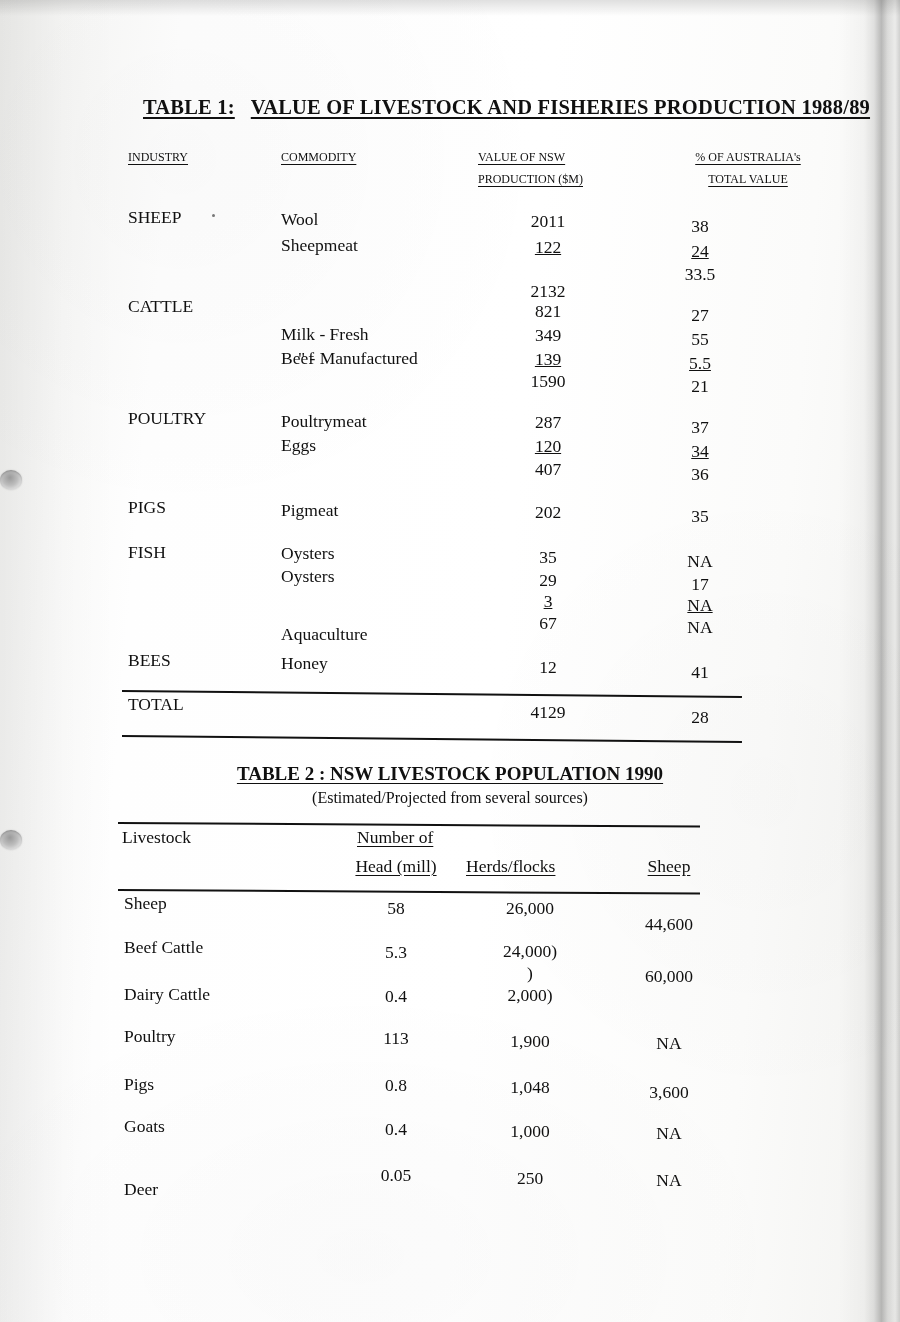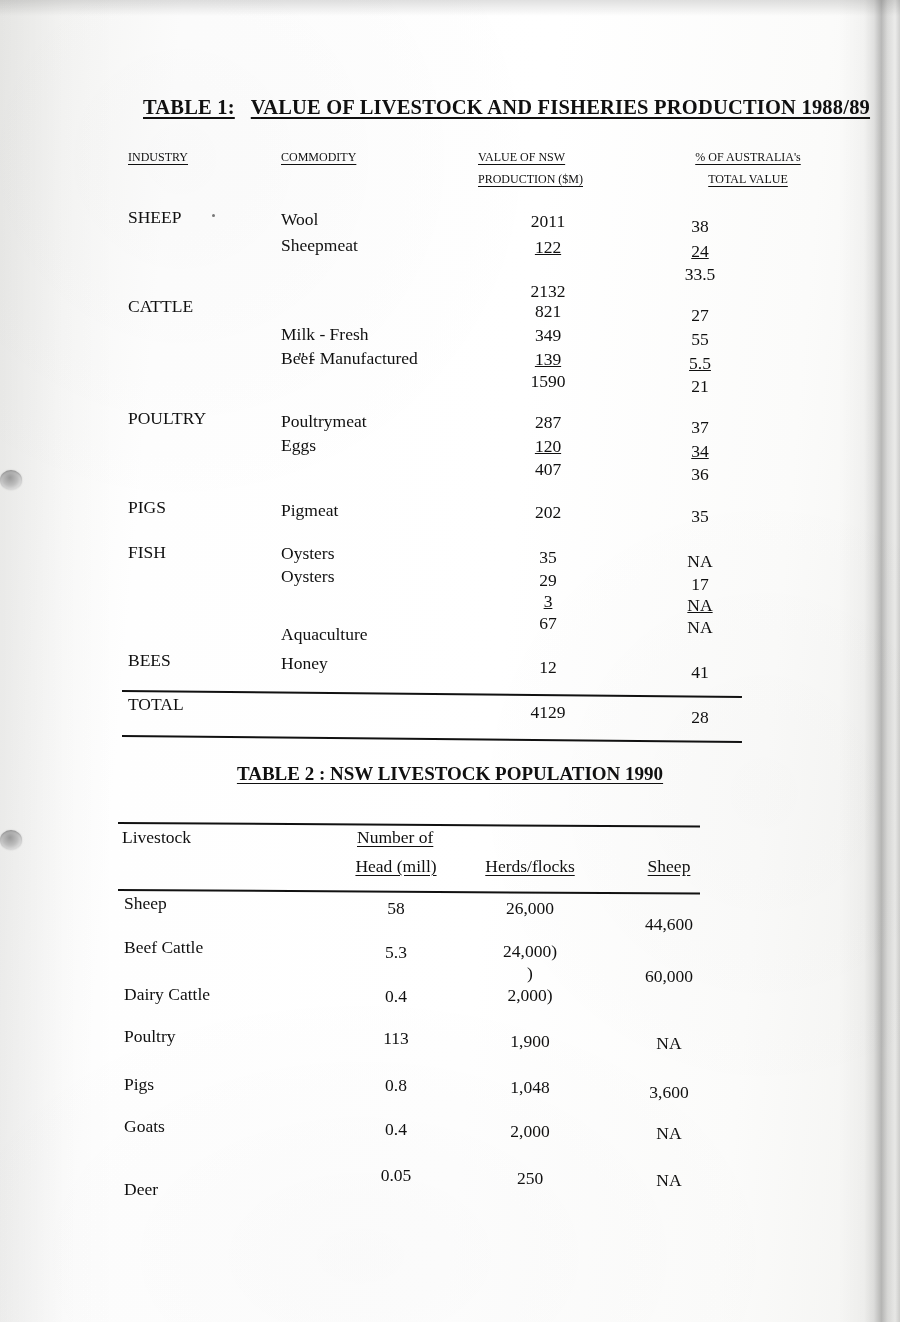--- a/index.html
+++ b/index.html
@@ -273,32 +273,33 @@
 
     <div class="hrule" style="left:122px; top:690px; width:620px; transform: rotate(0.55deg);"></div>
     <div class="t1row t1-industry" style="top:694px;">TOTAL</div>
     <div class="t1row t1-val" style="top:702px;">4129</div>
     <div class="t1row t1-pct" style="top:707px;">28</div>
     <div class="hrule" style="left:122px; top:735px; width:620px; transform: rotate(0.55deg);"></div>
 
     <div class="t2-title" style="top:763px;">
       <u>TABLE 2 : NSW LIVESTOCK POPULATION 1990</u>
     </div>
+    <div class="t2-sub" style="top:789px;">(Estimated/Projected from several sources)</div>
 
     <div class="hrule" style="left:118px; top:822px; width:582px; transform: rotate(0.35deg);"></div>
 
     <div class="t2head" style="left:122px; top:827px;">Livestock</div>
     <div class="t2head" style="left:357px; top:827px;">
       <u>Number   of</u>
     </div>
 
     <div class="t2head" style="left:340px; top:856px; width:112px; text-align:center;">
       <u>Head (mill)</u>
     </div>
-    <div class="t2head" style="left:466px; top:856px; width:128px; text-align:center;">
+    <div class="t2head" style="left:466px; top:856px; width:128px; text-align:left;">
       <u>Herds/flocks</u>
     </div>
     <div class="t2head" style="left:614px; top:856px; width:110px; text-align:center;">
       <u>Sheep</u>
     </div>
 
     <div class="hrule" style="left:118px; top:889px; width:582px; transform: rotate(0.35deg);"></div>
 
     <div class="t2row t2-name" style="top:893px;">Sheep</div>
     <div class="t2row t2-head-col" style="top:898px;">58</div>
@@ -321,21 +322,21 @@
     <div class="t2row t2-herds" style="top:1031px;">1,900</div>
     <div class="t2row t2-owners" style="top:1033px;">NA</div>
 
     <div class="t2row t2-name" style="top:1074px;">Pigs</div>
     <div class="t2row t2-head-col" style="top:1075px;">0.8</div>
     <div class="t2row t2-herds" style="top:1077px;">1,048</div>
     <div class="t2row t2-owners" style="top:1082px;">3,600</div>
 
     <div class="t2row t2-name" style="top:1116px;">Goats</div>
     <div class="t2row t2-head-col" style="top:1119px;">0.4</div>
-    <div class="t2row t2-herds" style="top:1121px;">2,000</div>
+    <div class="t2row t2-herds" style="top:1121px;">1,000</div>
     <div class="t2row t2-owners" style="top:1123px;">NA</div>
 
     <div class="t2row t2-name" style="top:1159px;margin-top:20px;">Deer</div>
     <div class="t2row t2-head-col" style="top:1165px;">0.05</div>
     <div class="t2row t2-herds" style="top:1168px;">250</div>
     <div class="t2row t2-owners" style="top:1170px;">NA</div>
 
   </div>
 </div>
 

